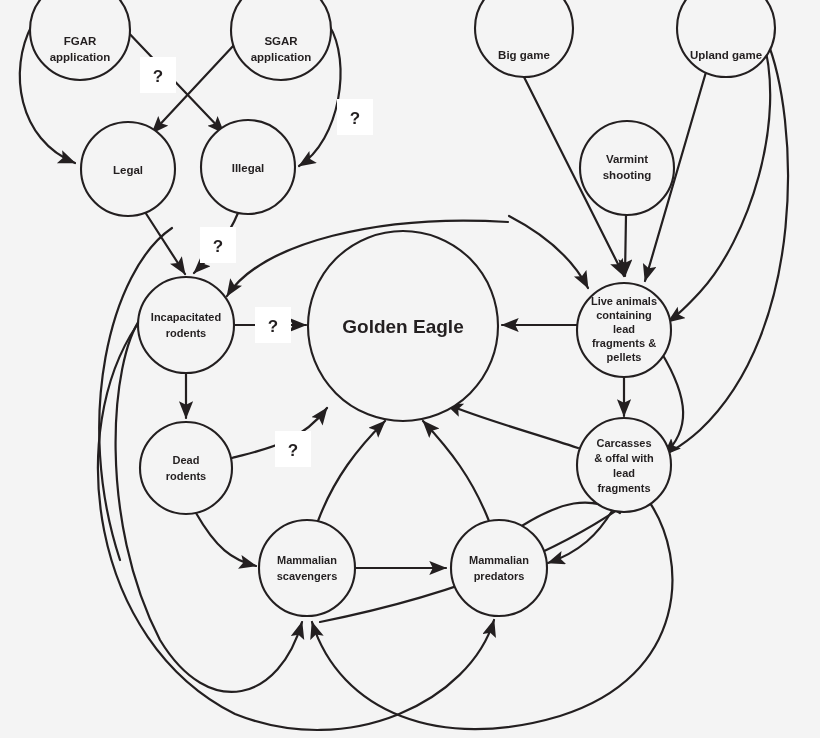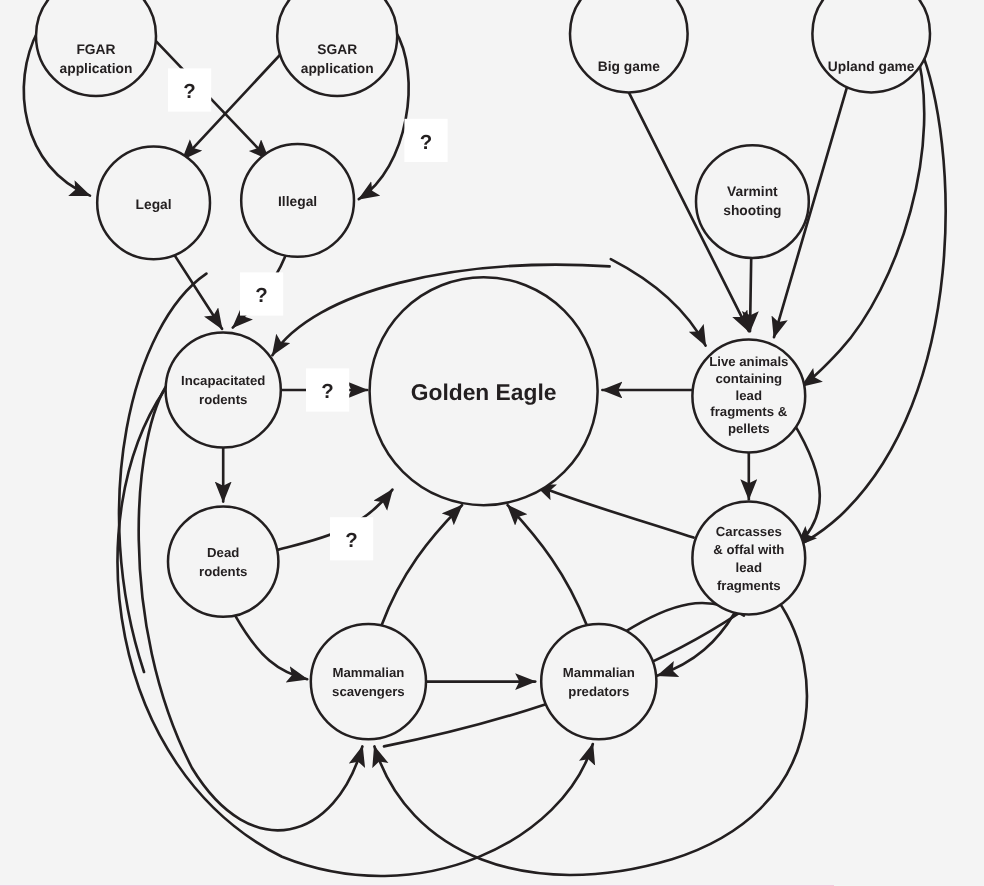--- a/index.html
+++ b/index.html
@@ -1,17 +1,17 @@
 <!DOCTYPE html>
 <html><head>
 <meta charset="utf-8">
 <style>
   html,body{margin:0;padding:0;background:#f4f4f4;}
   body{width:820px;height:738px;overflow:hidden;font-family:"Liberation Sans",sans-serif;}
-  #stage{position:relative;width:695px;height:738px;background:#ec4899;}
+  #stage{position:relative;width:695px;height:738px;background:#0369a1;}
   svg{display:block;}
   .nodeCircle{fill:#f4f4f4;stroke:#231f20;stroke-width:2.1;}
   .edge{fill:none;stroke:#231f20;stroke-width:2.2;stroke-linecap:round;}
   .nodeLabel{font-family:"Liberation Sans",sans-serif;font-weight:bold;fill:#231f20;text-anchor:middle;font-size:11.5px;}
   .nodeLabel.small{font-size:11px;}
   .nodeLabel.big{font-size:19px;}
   .qbox rect{fill:#ffffff;stroke:none;}
   .qbox text{font-family:"Liberation Sans",sans-serif;font-weight:bold;font-size:17px;fill:#231f20;text-anchor:middle;}
 </style>
 </head>

